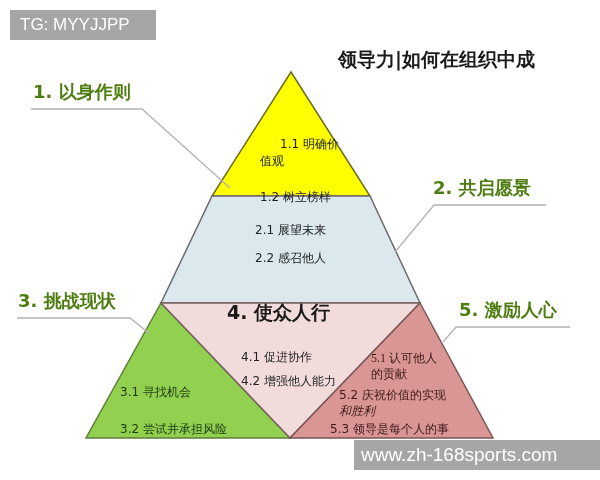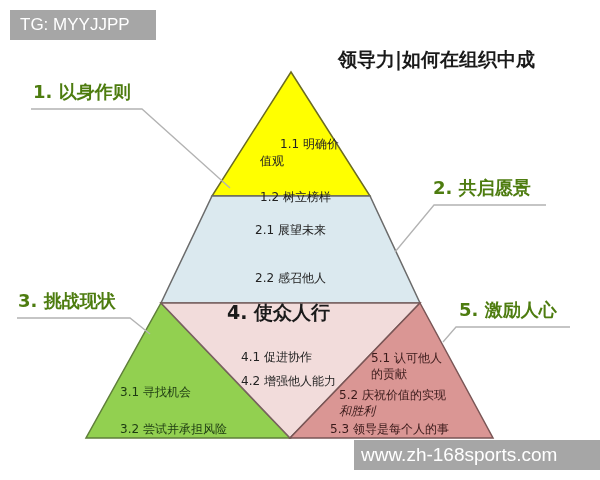--- a/index.html
+++ b/index.html
@@ -48,26 +48,26 @@
 <div class="abs section-label" style="left:33px; top:80px;">1. 以身作则</div>
 <div class="abs section-label" style="left:433px; top:176px;">2. 共启愿景</div>
 <div class="abs section-label" style="left:18px; top:289px;">3. 挑战现状</div>
 <div class="abs section-label" style="left:459px; top:298px;">5. 激励人心</div>
 
 <div class="abs item" style="left:260px; top:136px;margin-left:20px;">1.1 明确价</div>
 <div class="abs item" style="left:260px; top:153px;">值观</div>
 <div class="abs item" style="left:260px; top:173px;margin-top:16px;">1.2 树立榜样</div>
 
 <div class="abs item" style="left:255px; top:222px;">2.1 展望未来</div>
-<div class="abs item" style="left:255px; top:250px;margin-top:20px;">2.2 感召他人</div>
+<div class="abs item" style="left:255px; top:250px;">2.2 感召他人</div>
 
 <div class="abs item dark" style="left:120px; top:384px;">3.1 寻找机会</div>
 <div class="abs item dark" style="left:120px; top:408px;margin-top:13px;">3.2 尝试并承担风险</div>
 
 <div class="abs center-label" style="left:227px; top:300px;">4. 使众人行</div>
 <div class="abs item" style="left:241px; top:349px;">4.1 促进协作</div>
 <div class="abs item" style="left:241px; top:373px;">4.2 增强他人能力</div>
 
-<div class="abs item red" style="left:371px; top:350px;">5.1 认可他人</div>
+<div class="abs item red" style="left:371px; top:350px;font-family:Liberation Serif, serif;">5.1 认可他人</div>
 <div class="abs item red" style="left:371px; top:366px;">的贡献</div>
 <div class="abs item red" style="left:339px; top:387px;">5.2 庆祝价值的实现</div>
 <div class="abs item red" style="left:339px; top:403px;font-style:italic;">和胜利</div>
 <div class="abs item red" style="left:330px; top:421px;">5.3 领导是每个人的事</div>
 
 </body></html>

